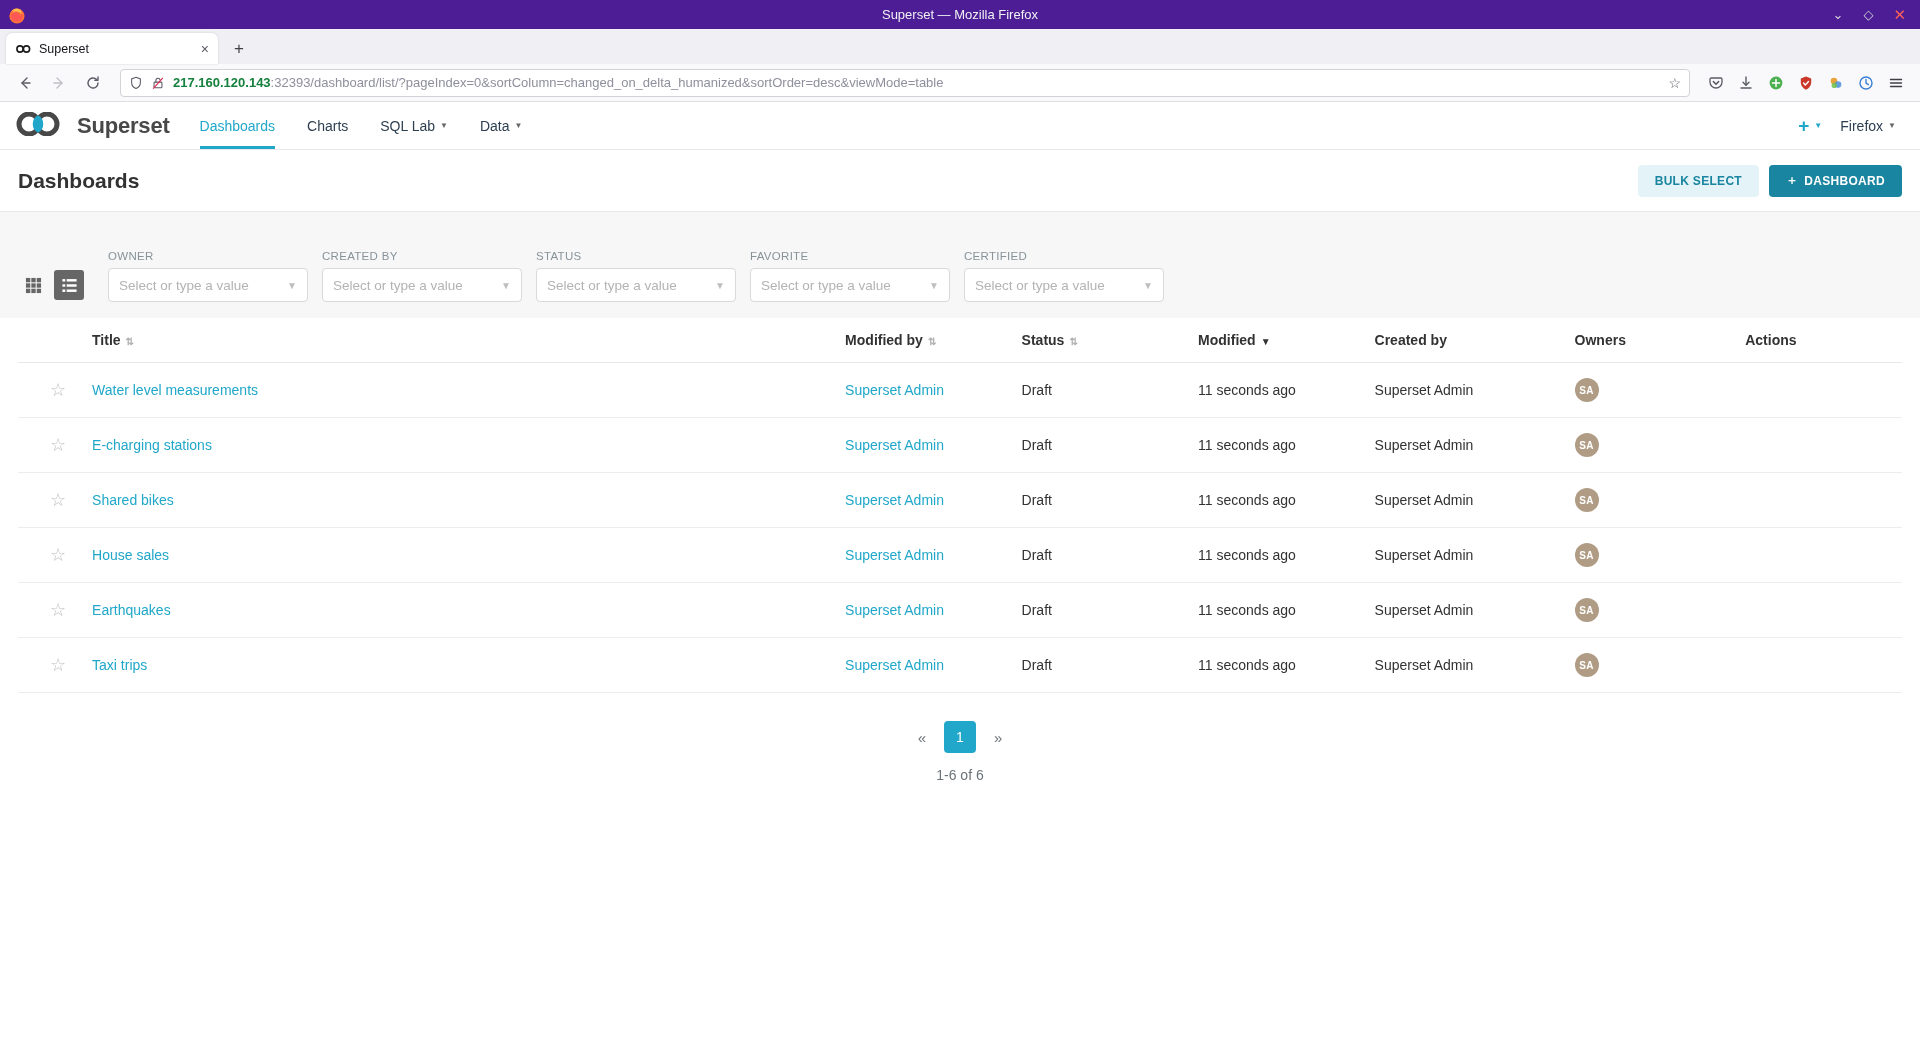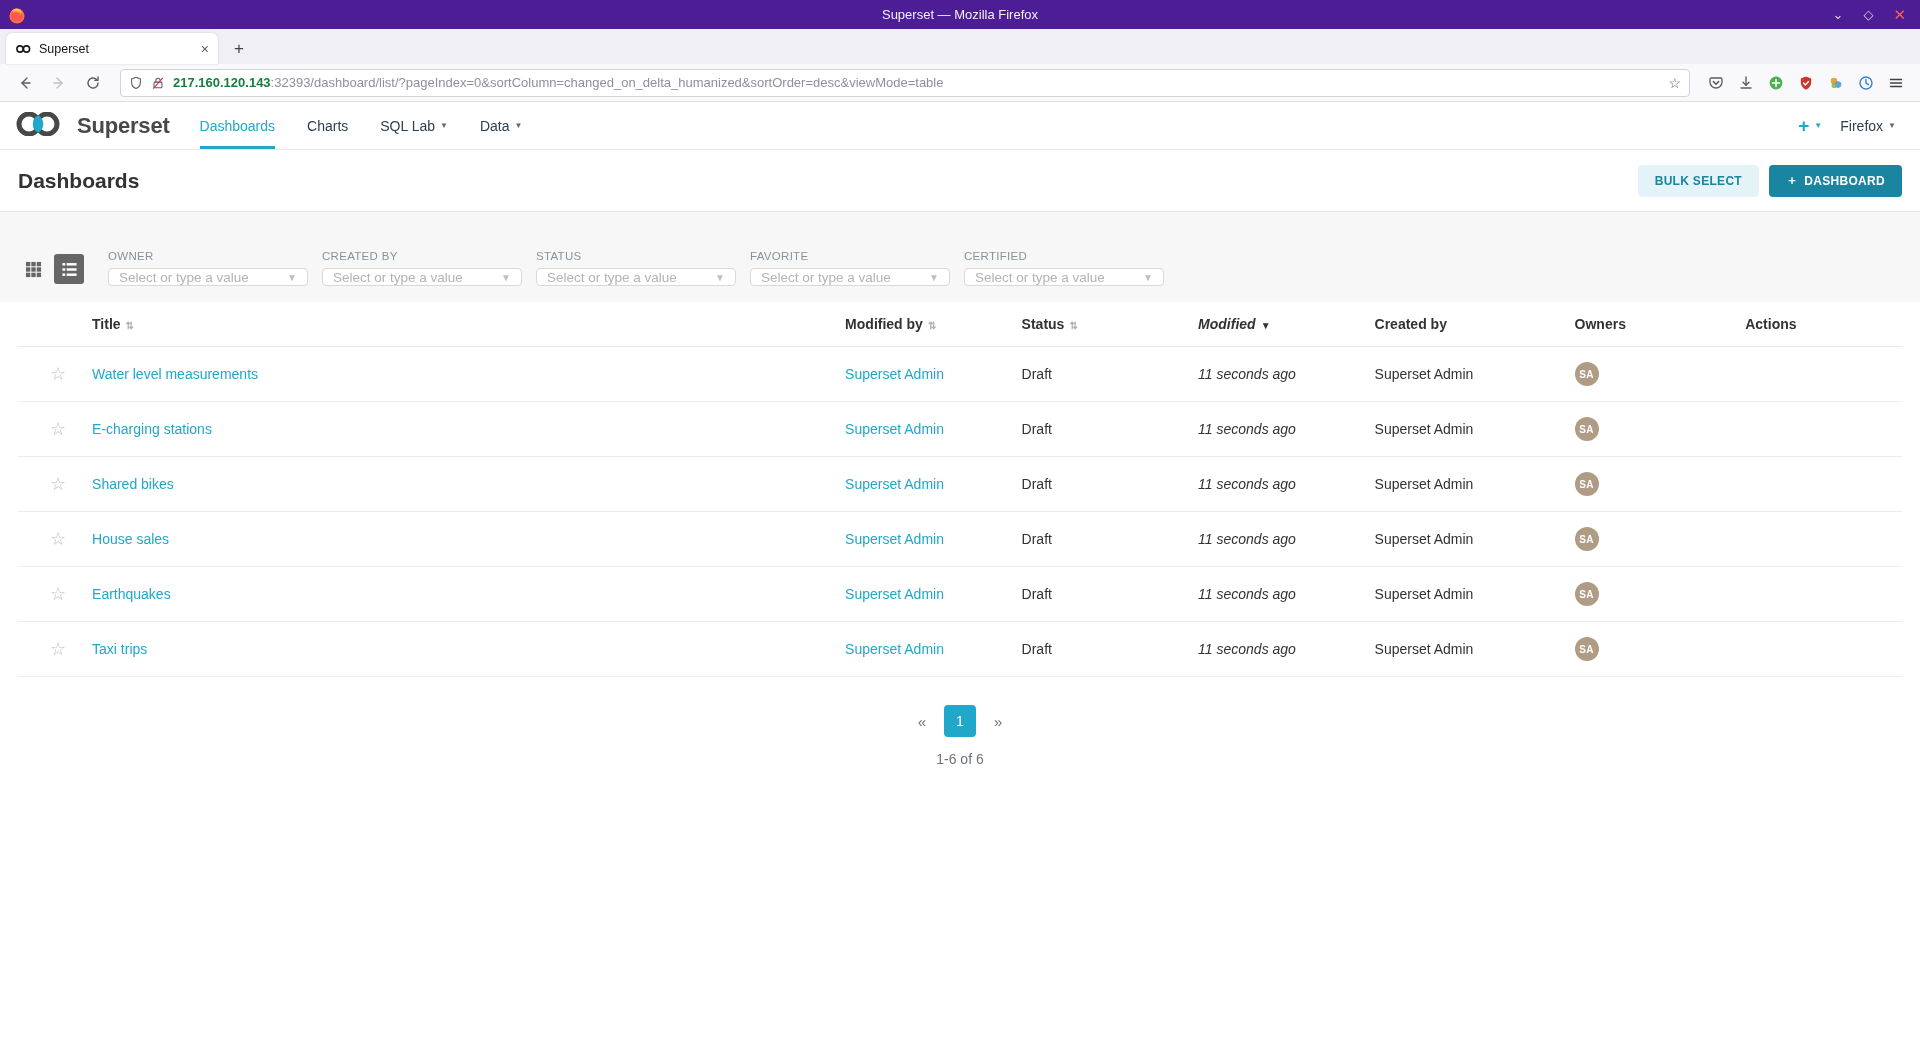--- a/index.html
+++ b/index.html
@@ -118,21 +118,21 @@
     width: 30px; height: 30px; border-radius: 3px; display: flex;
     align-items: center; justify-content: center;
   }
   .vt-btn.active { background: #666666; }
   .filter-group { display: flex; flex-direction: column; gap: 6px; margin-top: 24px; }
   .filter-label {
     font-size: 11.5px; color: #879399; font-weight: 400; letter-spacing: .3px;
   }
   .filter-control {
     width: 200px; height: 18px; background: #fff; border: 1px solid #d9d9d9;
-    border-radius: 4px; display: flex; align-items: center; padding: 8px 10px;
+    border-radius: 4px; display: flex; align-items: center; padding: 16px 10px;
     font-size: 13.5px; color: #b3b3b3;
   }
   .filter-control.search { width: 200px; gap: 7px; }
   .filter-control .fc-text { flex: 1; white-space: nowrap; overflow: hidden; }
   .filter-control .fc-caret { color: #bfbfbf; font-size: 10px; }
   .filter-group.search-group { margin-left: 50px; }
 
   
   .ss-table-wrap { padding: 0 18px; background: #fff; }
   table { width: 100%; border-collapse: collapse; }
@@ -144,21 +144,21 @@
   thead th .sort-ind.active { color: #323232; }
   tbody td {
     font-size: 14px; color: #323232; padding: 15px 8px;
     border-bottom: 1px solid #ededed; vertical-align: middle;
   }
   td.col-star { width: 44px; padding-left: 32px; }
   td a.title-link, td .modby-link { color: #20a7c9; text-decoration: none; }
   .col-title { width: 640px; }
   .col-modby { width: 150px; }
   .col-status { width: 150px; }
-  .col-modified { width: 150px; font-style: italic; }
+  .col-modified { width: 150px; }
   .col-createdby { width: 170px; }
   .col-owners { width: 145px; }
   .col-actions { width: 140px; }
   .avatar {
     width: 24px; height: 24px; border-radius: 50%; background: #b09c85;
     color: #fff; font-size: 10px; font-weight: 600; display: flex;
     align-items: center; justify-content: center; letter-spacing: .3px;
   }
   .star-icon { color: #c2c2c2; font-size: 18px; line-height: 1; }
 

